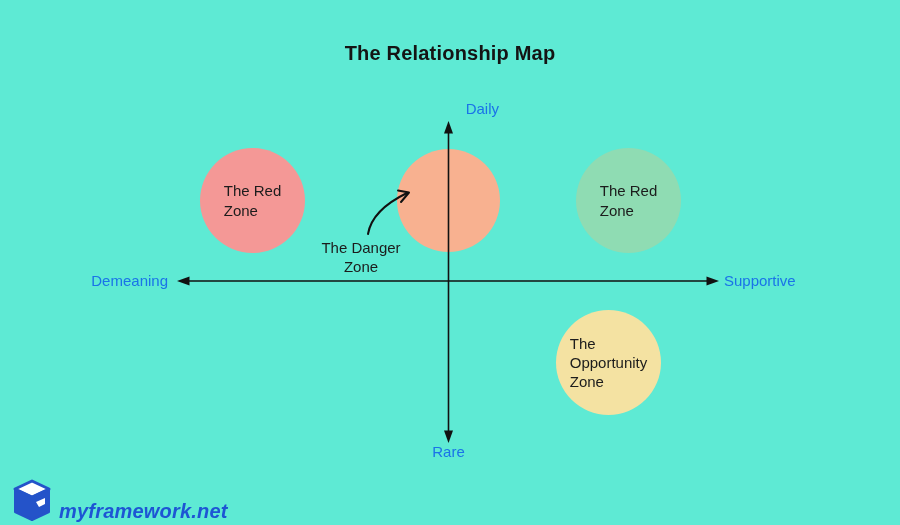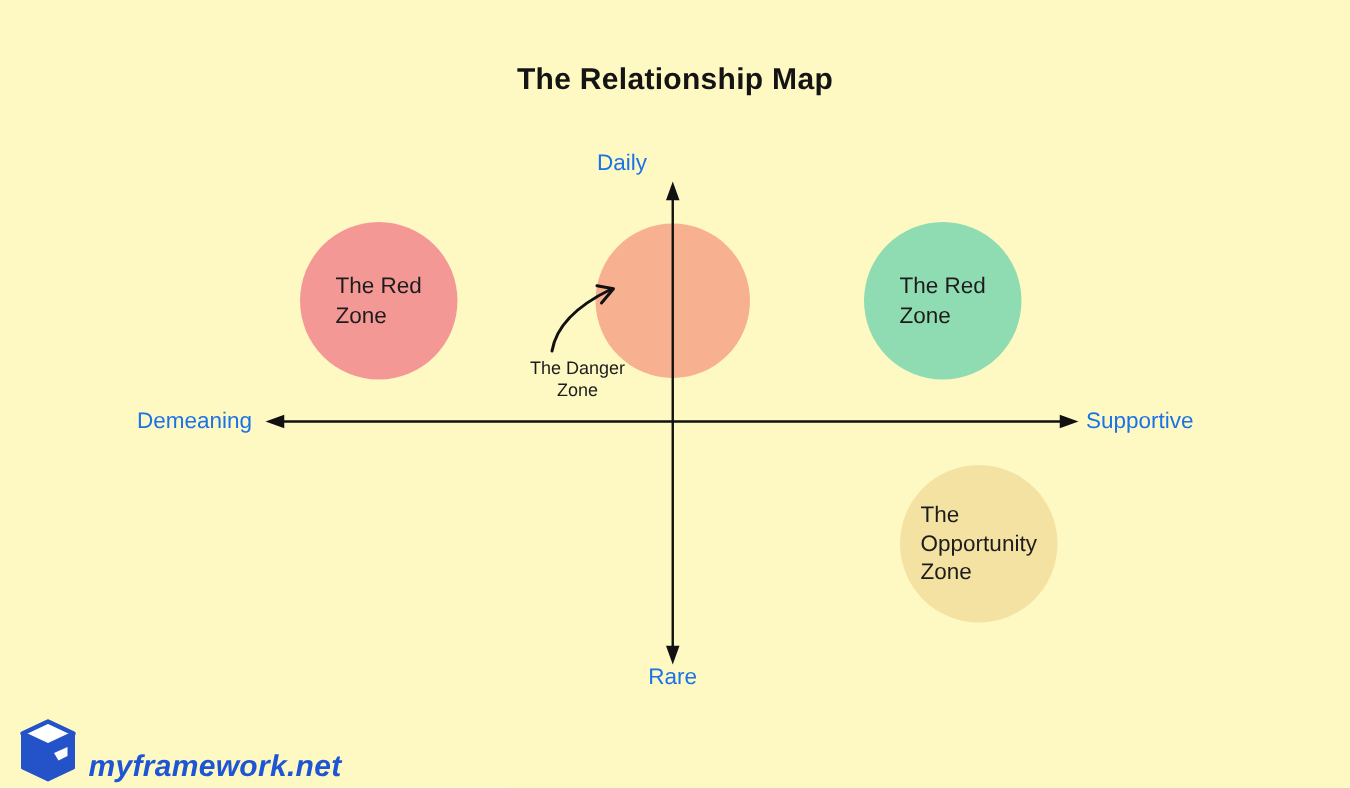--- a/index.html
+++ b/index.html
@@ -32,42 +32,42 @@
   }
   .zone span {
     font-size: 15px;
     line-height: 1.28;
     color: #1c1c1c;
     white-space: pre-line;
   }
   .zone-red-left   { left: 200px; top: 148px; }
   .zone-danger     { left: 397px; top: 149px; width: 103px; height: 103px; }
   .zone-red-right  { left: 576px; top: 148px; }
-  .zone-opportunity{ left: 600px; top: 310px; }
+  .zone-opportunity{ left: 556px; top: 310px; }
   .axes-layer {
     position: absolute;
     left: 0; top: 0;
     width: 900px; height: 525px;
     pointer-events: none;
   }
   .axis-label {
     position: absolute;
     font-size: 15px;
     font-weight: 500;
     color: #1a73e8;
   }
-  .axis-label-top    { left: 398px; top: 100px; width: 101px; text-align: left; }
+  .axis-label-top    { left: 398px; top: 100px; width: 101px; text-align: right; }
   .axis-label-bottom { left: 398px; top: 443px; width: 101px; text-align: center; }
   .axis-label-left   { left: 18px;  top: 272px; width: 150px; text-align: right; }
   .axis-label-right  { left: 724px; top: 272px; width: 150px; text-align: left; }
   .annotation-label {
     position: absolute;
-    left: 324px; top: 238px; width: 122px;
+    left: 300px; top: 238px; width: 122px;
     text-align: center;
-    font-size: 12px;
+    font-size: 15px;
     line-height: 1.28;
     color: #1c1c1c;
     white-space: pre-line;
   }
   .footer {
     position: absolute;
     left: 10px; top: 472px;
     display: flex;
     align-items: center;
   }
@@ -79,21 +79,21 @@
     font-style: italic;
     color: #1d55d4;
     text-decoration: none;
     letter-spacing: 0.2px;
     margin-top: 28px;
   }
 </style>
 </head>
 <body>
 
-<div class="canvas" style="background-color: #fef9c3;">
+<div class="canvas" style="background-color: #5eead4;">
 
   <div class="page-title">The Relationship Map</div>
 
   <div class="zone zone-red-left" style="background-color: rgb(244, 152, 150);">
     <span>The Red
 Zone</span>
   </div>
 
   <div class="zone zone-danger" style="background-color: rgb(248, 177, 144);"></div>
 

